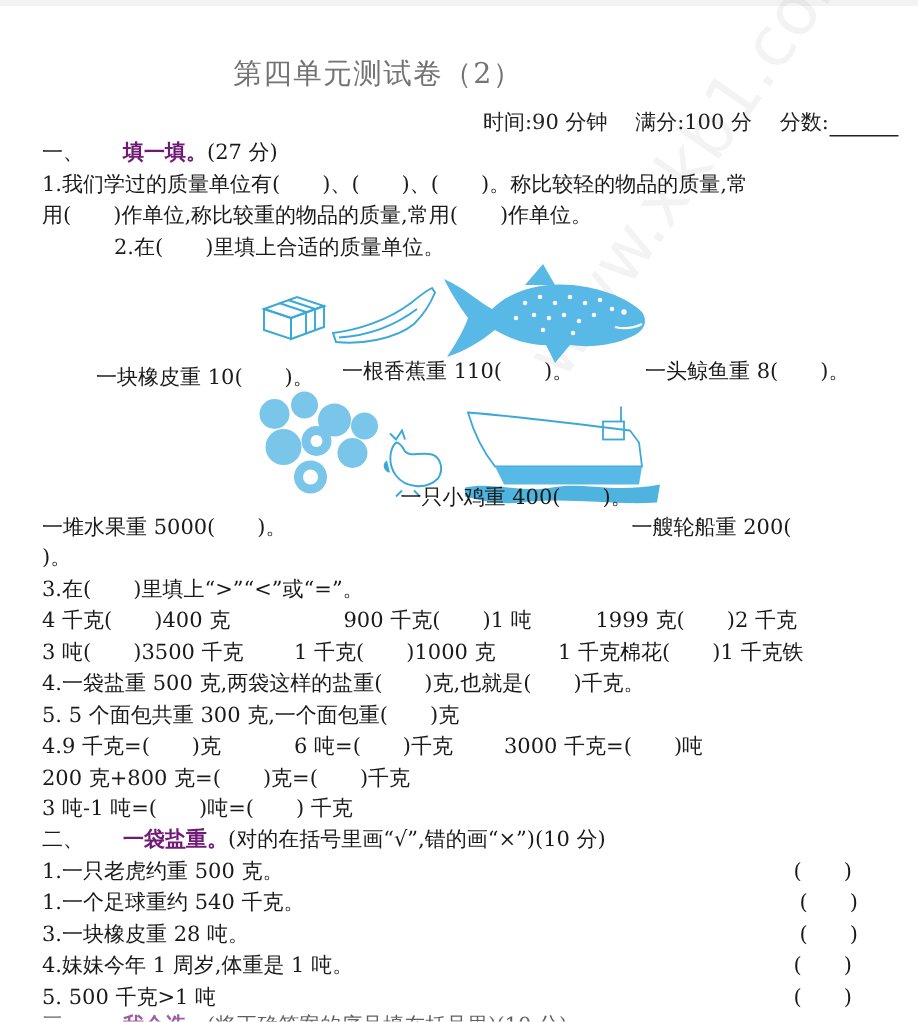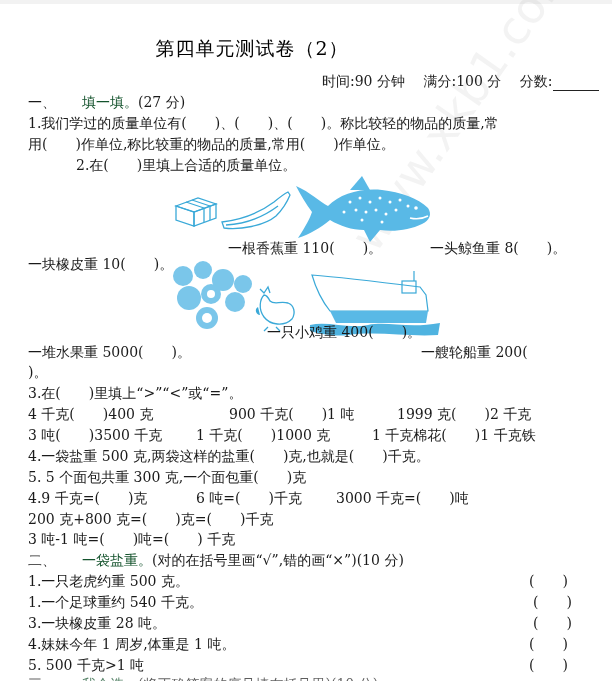--- a/index.html
+++ b/index.html
@@ -4,32 +4,32 @@
 <style>
   html, body { margin: 0; padding: 0; background: #ffffff; }
   body {
     width: 612px; height: 681px; overflow: hidden; position: relative;
     font-family: "DejaVu Serif", "Liberation Serif", serif;
     color: #1a1a1a;
   }
   .topstrip { position: absolute; left: 0; top: 0; width: 612px; height: 4px; background: #f2f2f2; }
   .title {
     position: absolute; left: 0; top: 36px; width: 504px; text-align: center;
-    font-size: 19px; letter-spacing: 1px; color: #000000;
+    font-size: 19px; letter-spacing: 1px; color: #737373;
   }
   .meta {
     position: absolute; left: 284px; top: 73px; font-size: 14px; white-space: nowrap; color: #222; padding-left: 38px;
   }
   .meta span { margin-right: 14px; }
   .meta .score-line { display: inline-block; width: 46px; border-bottom: 1px solid #222; height: 13px; vertical-align: bottom; margin-right: 0; }
   .line {
     position: absolute; left: 28px; font-size: 14px; white-space: nowrap; line-height: 20px; color: #1a1a1a;
   }
   .sec-head .num { margin-right: 26px; }
-  .sec-head .hl { color: #14532d; }
+  .sec-head .hl { color: #701a75; font-weight: bold; }
   .pic { position: absolute; }
   .paren-r { position: absolute; font-size: 14px; white-space: nowrap; }
   .watermark {
     position: absolute; left: 340px; top: 230px; font-size: 46px; color: rgba(160,160,160,0.12);
     transform: rotate(-55deg); transform-origin: left top; white-space: nowrap;
     font-family: "DejaVu Sans", sans-serif; pointer-events: none;
   }
 </style>
 </head>
 <body>
@@ -87,21 +87,21 @@
       <circle cx="106" cy="38" r="1.5"></circle>
       <circle cx="118" cy="34" r="1.5"></circle>
     <circle cx="54" cy="40" r="1.5"></circle>
       <circle cx="72" cy="48" r="1.5"></circle>
       <circle cx="92" cy="50" r="1.5"></circle>
     <circle cx="126" cy="36" r="1.8"></circle>
   </g>
   <path d="M120,46 C128,48 134,46 138,44" stroke="#ffffff" stroke-width="1.5" fill="none"></path>
 </svg>
 
-<div class="line" style="top:254px;">一块橡皮重 10(　　)。</div>
+<div class="line" style="top:242px;margin-left:36px;">一块橡皮重 10(　　)。</div>
 <div class="line" style="top:238px;left:228px;">一根香蕉重 110(　　)。</div>
 <div class="line" style="top:238px;left:430px;">一头鲸鱼重 8(　　)。</div>
 
 <svg class="pic" style="left:165px;top:258px;" width="90" height="75" viewBox="0 0 90 75">
   <g fill="#6cc0e8" opacity="0.9">
     <circle cx="18" cy="18" r="10"></circle>
       <circle cx="38" cy="12" r="9"></circle>
       <circle cx="58" cy="22" r="11"></circle>
     <circle cx="78" cy="26" r="9"></circle>
       <circle cx="24" cy="40" r="12"></circle>

